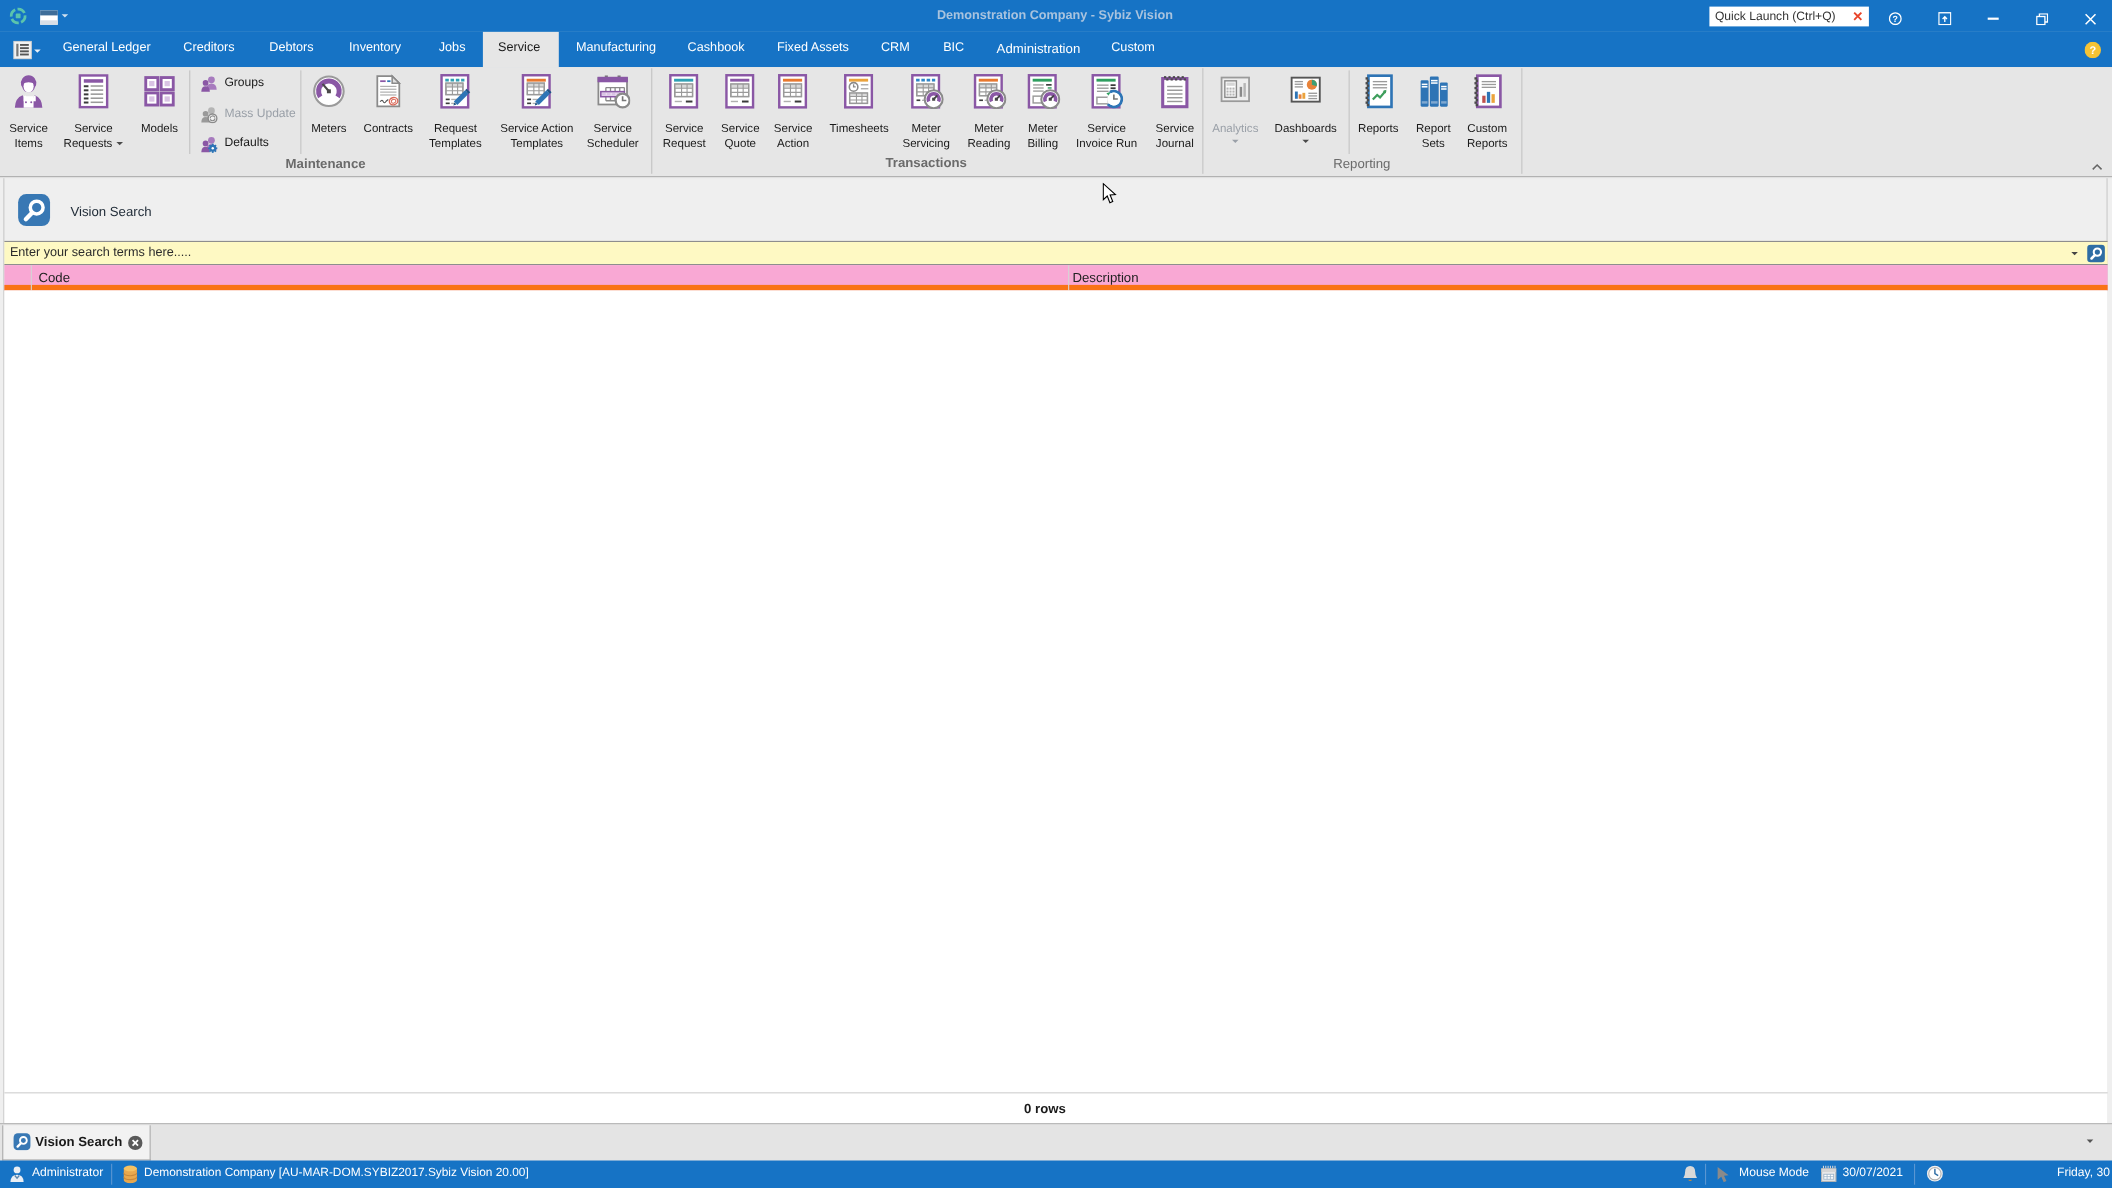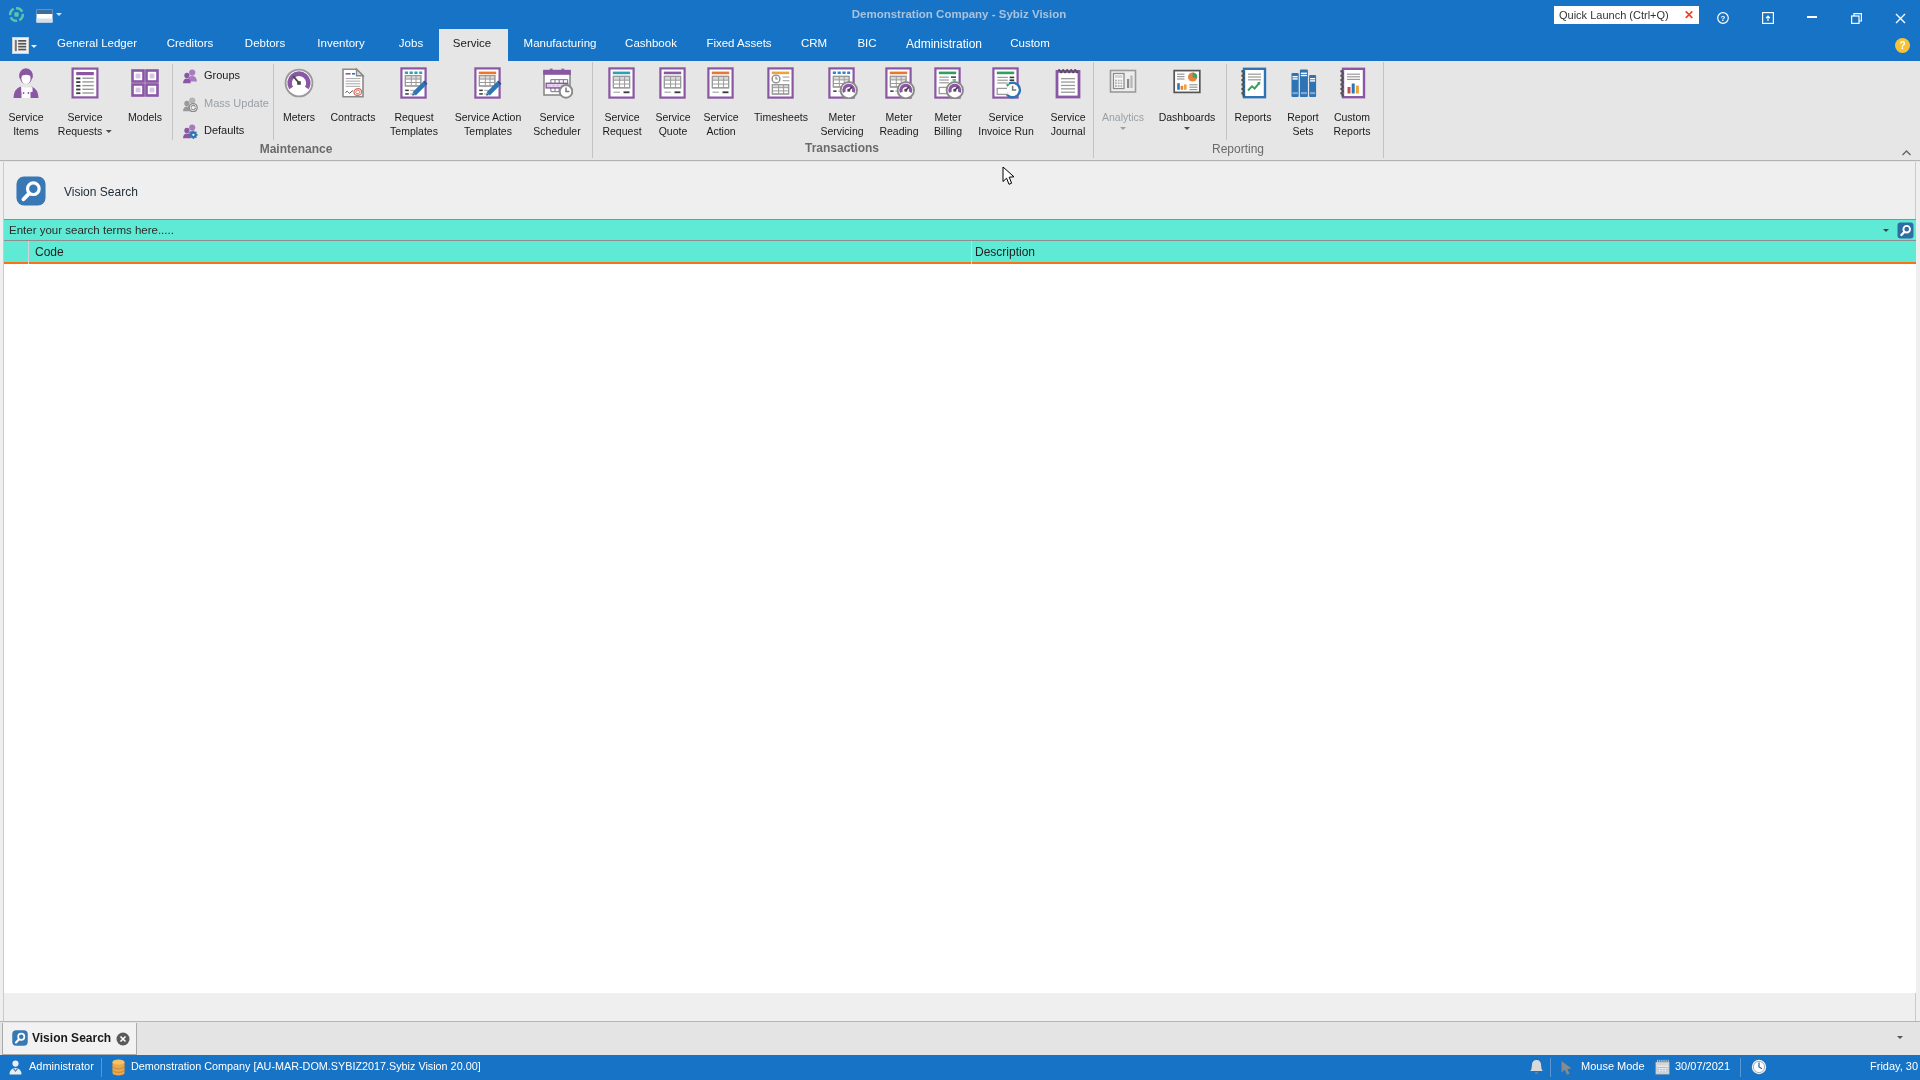--- a/index.html
+++ b/index.html
@@ -475,36 +475,39 @@
       </svg></div>
   </div>
 <div class="abs" style="left:0;top:162px;width:1920px;height:859px;background:#efefef">
     <div class="abs" style="left:3px;top:0;width:1913px;height:859px;border-left:1px solid #c9c9c9;border-right:1px solid #c9c9c9"></div>
     <div class="abs" style="left:16px;top:14px"><svg width="30" height="30" viewBox="0 0 32 32">
         <rect x="0.5" y="0.5" width="31" height="31" rx="8" fill="#3878B4"></rect>
         <circle cx="18.5" cy="13.5" r="6.2" fill="none" stroke="#fff" stroke-width="3.4"></circle>
         <line x1="13.6" y1="19" x2="8" y2="24.8" stroke="#fff" stroke-width="4.2" stroke-linecap="round"></line>
       </svg></div>
     <div class="abs" style="left:64px;top:23px;font-size:12px;color:#1e2a36">Vision Search</div>
-    <div class="abs" style="left:4px;top:57px;width:1912px;height:22px;background:#5eead4;border-top:1px solid #8e8e8e;border-bottom:1px solid #8e8e8e">
+    <div class="abs" style="left:4px;top:57px;width:1912px;height:22px;background:#fef9c3;border-top:1px solid #8e8e8e;border-bottom:1px solid #8e8e8e">
       <div class="abs" style="left:5px;top:4px;font-size:11.5px;color:#2b2b2b">Enter your search terms here.....</div>
       <div class="abs" style="left:1879px;top:9px;width:0;height:0;border:3.6px solid transparent;border-top-color:#444;border-bottom-width:0"></div>
       <div class="abs" style="left:1893px;top:2px"><svg width="17" height="17" viewBox="0 0 17 17" style="">
           <rect x="0.5" y="0.5" width="16" height="16" rx="3" fill="#2E6DA4"></rect>
           <circle cx="9.7" cy="7.2" r="3.3" fill="none" stroke="#fff" stroke-width="1.9"></circle>
           <line x1="7.1" y1="10.2" x2="4.4" y2="13" stroke="#fff" stroke-width="2.3" stroke-linecap="round"></line>
         </svg></div>
     </div>
-    <div class="abs" style="left:4px;top:79px;width:1912px;height:23px;background:#5eead4;border-bottom:2px solid #f97316">
+    <div class="abs" style="left:4px;top:79px;width:1912px;height:23px;background:#f9a8d4;border-bottom:5px solid #f97316">
       <div class="abs" style="left:24px;top:0;width:1px;height:23px;background:#d4d4d4"></div>
       <div class="abs" style="left:967px;top:0;width:1px;height:23px;background:#d4d4d4"></div>
       <div class="abs" style="left:31px;top:4px;font-size:12px;color:#222">Code</div>
       <div class="abs" style="left:971px;top:4px;font-size:12px;color:#222">Description</div>
     </div>
     <div class="abs" style="left:4px;top:102px;width:1912px;height:729px;background:#fff"></div>
+    <div class="abs" style="left:4px;top:831px;width:1912px;height:28px;background:#fff;border-top:1px solid #cfcfcf">
+      <div class="abs ctr" style="left:946px;top:7px;font-size:12px;font-weight:bold;color:#1a1a1a">0 rows</div>
+    </div>
   </div>
 <div class="abs" style="left:1002px;top:166px"><svg width="14" height="20" viewBox="0 0 14 20" style="">
       <path d="M1,1 L1,15.5 L4.6,12.2 L7,18.3 L9.6,17.2 L7.2,11.2 L12,10.8 z" fill="#fff" stroke="#000" stroke-width="1"></path>
     </svg></div>
 <div class="abs" style="left:0;top:1021px;width:1920px;height:34px;background:#e4e4e4;border-top:1px solid #b5b5b5">
     <div class="abs" style="left:2px;top:1px;width:135px;height:32px;background:#f2f2f2;border:1px solid #aaa;border-top:none"></div>
     <div class="abs" style="left:12px;top:8px"><svg width="16" height="16" viewBox="0 0 32 32">
         <rect x="0.5" y="0.5" width="31" height="31" rx="8" fill="#3878B4"></rect>
         <circle cx="18.5" cy="13.5" r="6.2" fill="none" stroke="#fff" stroke-width="3.4"></circle>
         <line x1="13.6" y1="19" x2="8" y2="24.8" stroke="#fff" stroke-width="4.2" stroke-linecap="round"></line>

